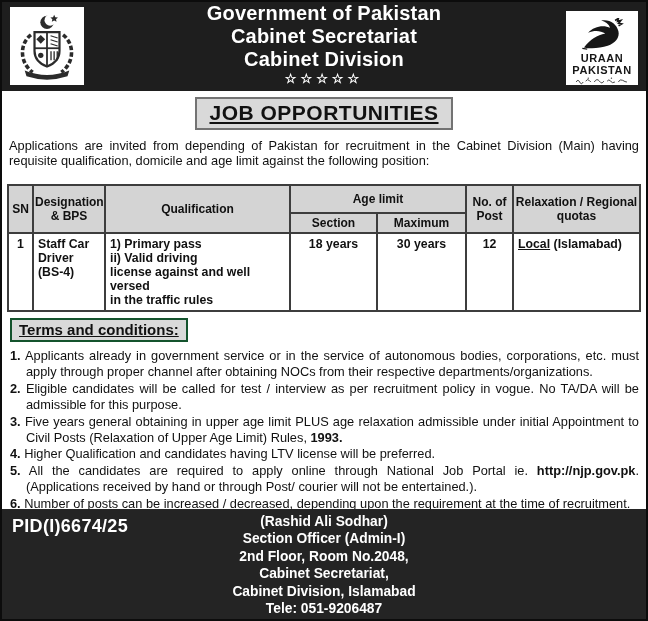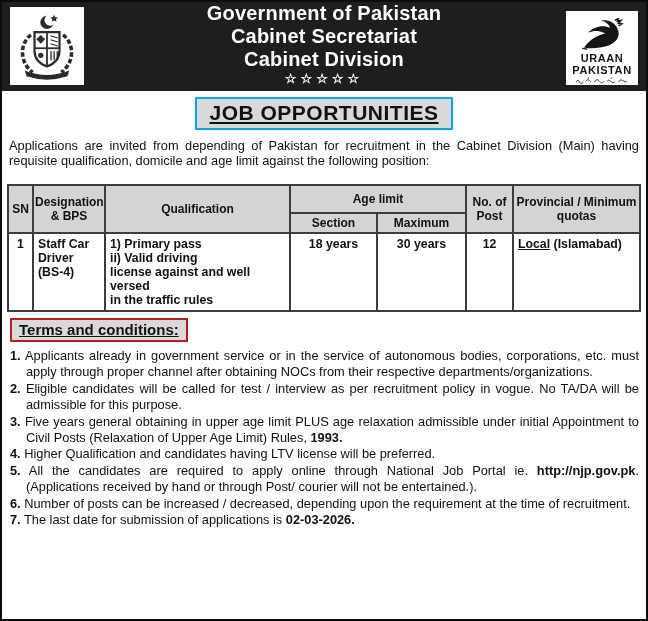--- a/index.html
+++ b/index.html
@@ -28,39 +28,39 @@
   .logo-left{left:8px;top:5px;width:74px;height:78px;}
   .logo-right{right:8px;top:9px;width:72px;height:74px;flex-direction:column;padding-top:7px;box-sizing:border-box;}
   .hdr-titles{color:#fff;font-weight:bold;font-size:20px;line-height:23px;letter-spacing:.2px;}
   .stars{color:#fff;font-size:13px;line-height:14px;letter-spacing:4px;margin-top:1px;}
   .uraan-word{font-weight:bold;color:#161616;font-size:11px;line-height:12px;letter-spacing:.6px;}
   
   .banner-wrap{text-align:center;margin-top:6px;height:33px;}
   .banner{
     display:inline-block;
     background:#d9d9d9;
-    border:2px solid #0ea5e9;
+    border:2px solid #737373;
     padding:2px 12px 3px;
     font-size:21px;font-weight:bold;letter-spacing:.5px;
   }
   .banner span{text-decoration:underline;}
   
   .intro{margin:8px 7px 0 7px;font-size:12.8px;line-height:15px;text-align:justify;}
   
   table{border-collapse:collapse;table-layout:fixed;width:632px;margin:16px auto 0;}
   th,td{border:2px solid #3d3d3d;}
   th{background:#d4d4d4;font-size:12px;line-height:14px;padding:2px 1px;text-align:center;vertical-align:middle;}
   td{font-size:12.3px;font-weight:bold;line-height:14px;padding:3px 4px;vertical-align:top;background:#fff;}
   tr.h1{height:28px;} tr.h2{height:20px;} tr.data{height:58px;}
   .c{text-align:center;}
   .u{text-decoration:underline;}
   
   .terms-box{
     display:inline-block;margin:6px 0 0 8px;
-    background:#d9d9d9;border:2px solid #b91c1c;
+    background:#d9d9d9;border:2px solid #14532d;
     padding:1px 7px 2px;font-size:15px;font-weight:bold;
   }
   .terms-box span{text-decoration:underline;}
   .terms-list{margin:6px 7px 0 8px;}
   .term-item{
     font-size:12.8px;line-height:16.4px;text-align:justify;
     padding-left:16px;text-indent:-16px;
   }
   .term-num{font-weight:bold;}
   
@@ -140,21 +140,21 @@
         <col style="width:47px">
         <col style="width:127px">
     </colgroup>
     <tbody>
         <tr class="h1">
       <th rowspan="2">SN</th>
       <th rowspan="2">Designation &amp; BPS</th>
       <th rowspan="2">Qualification</th>
       <th colspan="2">Age limit</th>
       <th rowspan="2">No. of Post</th>
-      <th rowspan="2">Provincial / Minimum quotas</th>
+      <th rowspan="2">Relaxation / Regional quotas</th>
     </tr>
     <tr class="h2">
       <th>Section</th>
       <th>Maximum</th>
     </tr>
     <tr class="data">
       <td class="c">1</td>
       <td>Staff Car Driver (BS-4)</td>
       <td>
         <div>1) Primary pass</div>
@@ -180,14 +180,25 @@
       <div class="term-item"><span class="term-num">1.</span> <span>Applicants already in government service or in the service of autonomous bodies, corporations, etc. must apply through proper channel after obtaining NOCs from their respective departments/organizations.</span></div>
       <div class="term-item"><span class="term-num">2.</span> <span>Eligible candidates will be called for test / interview as per recruitment policy in vogue. No TA/DA will be admissible for this purpose.</span></div>
       <div class="term-item"><span class="term-num">3.</span> <span>Five years general obtaining in upper age limit PLUS age relaxation admissible under initial Appointment to Civil Posts (Relaxation of Upper Age Limit) Rules, </span><b>1993.</b></div>
       <div class="term-item"><span class="term-num">4.</span> <span>Higher Qualification and candidates having LTV license will be preferred.</span></div>
       <div class="term-item"><span class="term-num">5.</span> <span>All the candidates are required to apply online through National Job Portal ie. </span><b>http://njp.gov.pk</b><span>. (Applications received by hand or through Post/ courier will not be entertained.).</span></div>
       <div class="term-item"><span class="term-num">6.</span> <span>Number of posts can be increased / decreased, depending upon the requirement at the time of recruitment.</span></div>
       <div class="term-item"><span class="term-num">7.</span> <span>The last date for submission of applications is </span><b>02-03-2026.</b></div>
     </div>
 
   
+  <div class="ftr">
+    <div class="pid">PID(I)6674/25</div>
+    <div class="officer">
+      <div>(Rashid Ali Sodhar)</div>
+      <div>Section Officer (Admin-I)</div>
+      <div>2nd Floor, Room No.2048,</div>
+      <div>Cabinet Secretariat,</div>
+      <div>Cabinet Division, Islamabad</div>
+      <div>Tele: 051-9206487</div>
+    </div>
+  </div>
 
 </div>
 
 </body></html>

